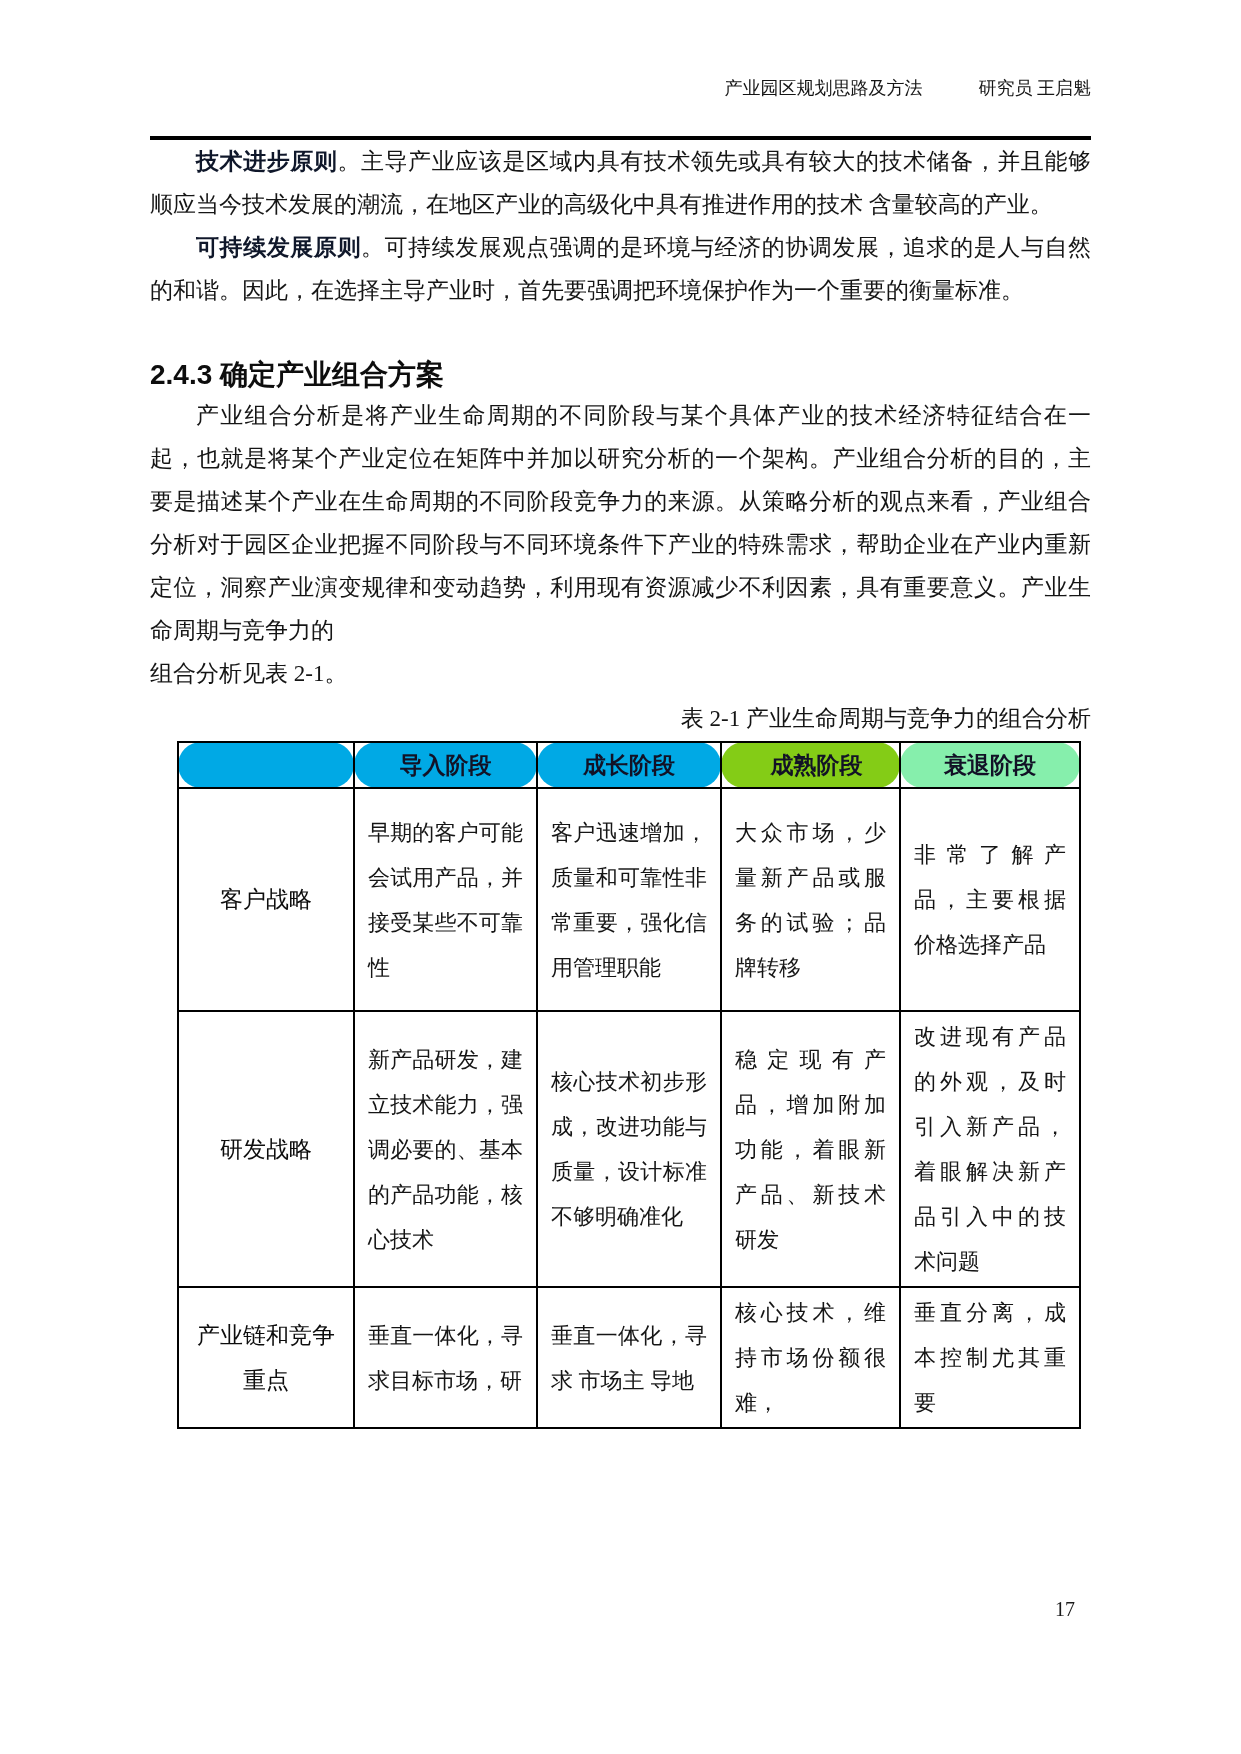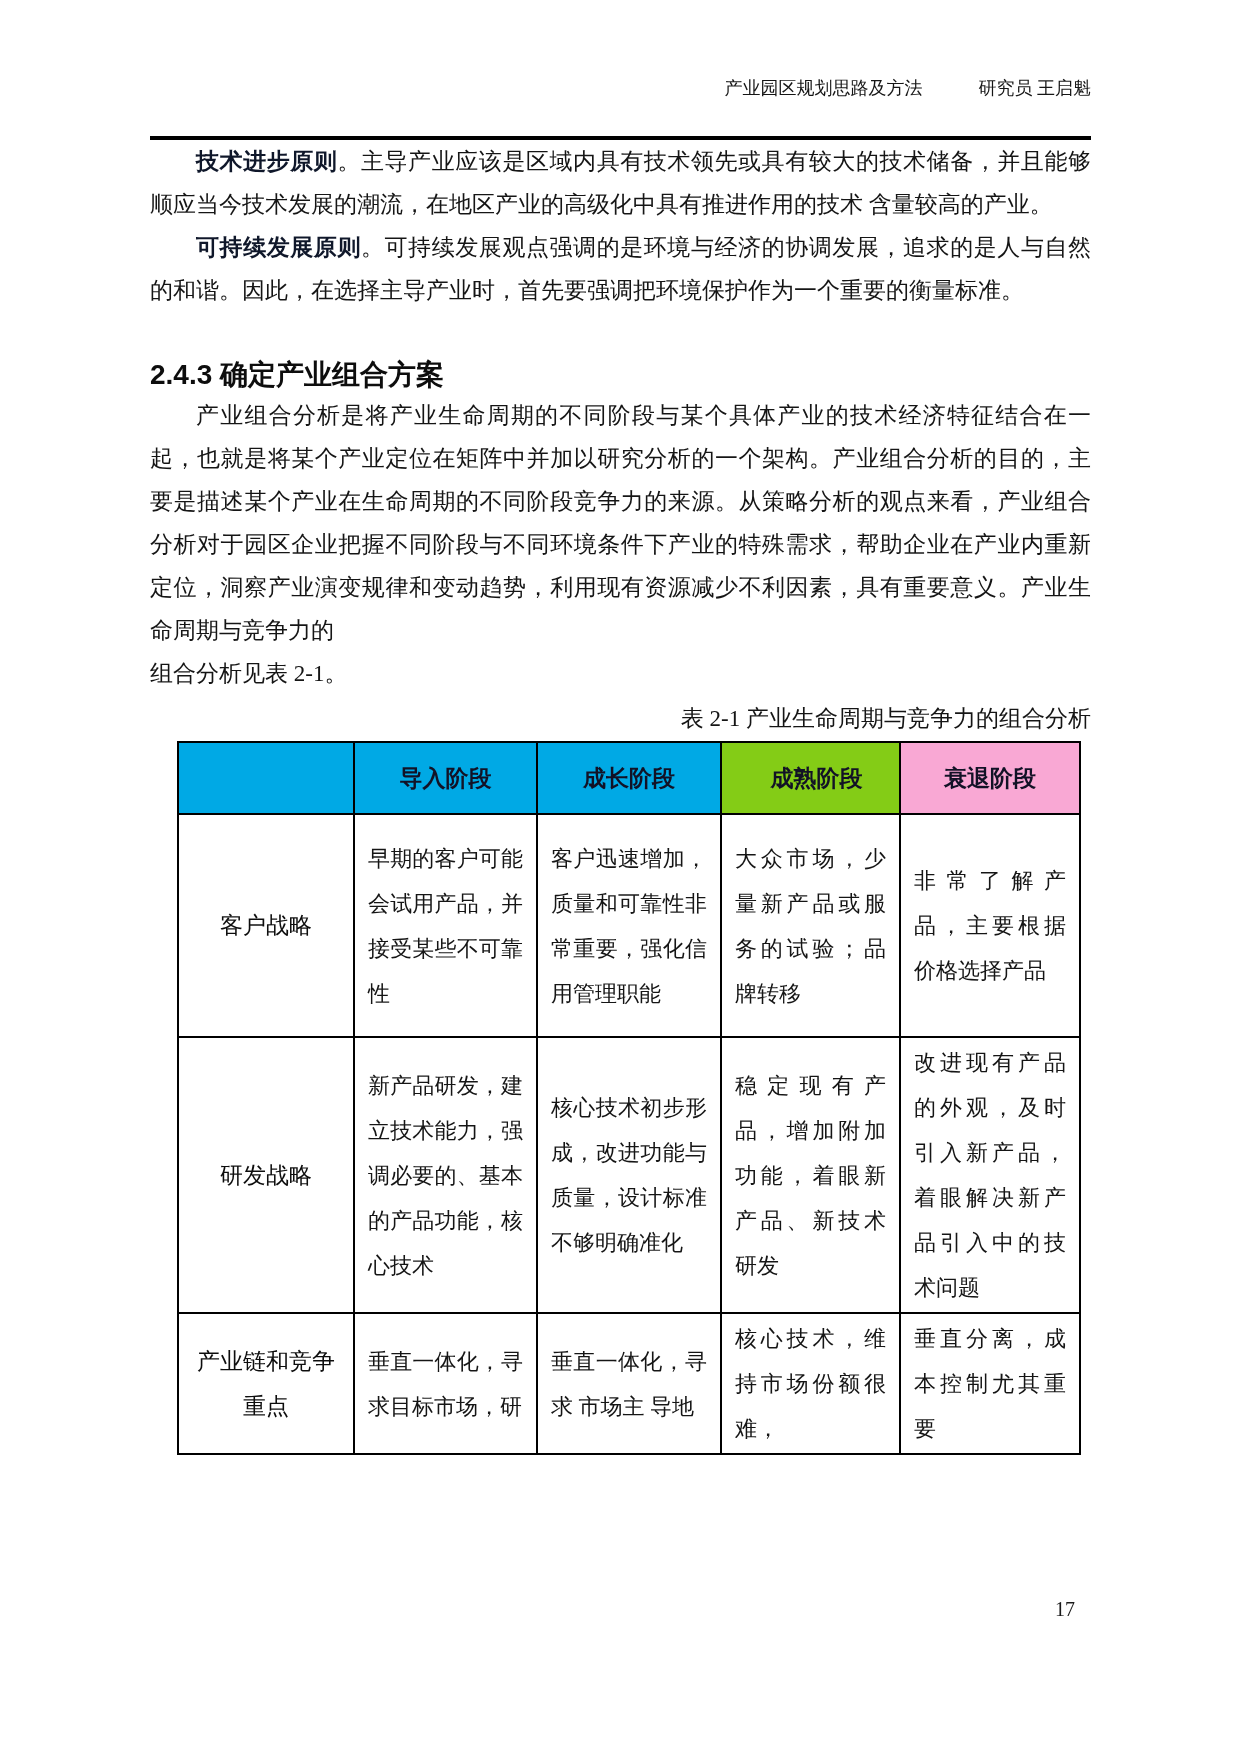--- a/index.html
+++ b/index.html
@@ -32,23 +32,23 @@
     border-collapse:collapse;table-layout:fixed;
     width:902px;margin:2px 0 0 27px;
   }
   table.analysis col.c0{width:176px;}
   table.analysis col.c1{width:183px;}
   table.analysis col.c2{width:184px;}
   table.analysis col.c3{width:179px;}
   table.analysis col.c4{width:180px;}
   table.analysis th,table.analysis td{border:2px solid #000000;box-sizing:border-box;}
   table.analysis thead th{
-    height:72px;text-align:center;vertical-align:middle;
+    height:46px;text-align:center;vertical-align:middle;
     font-family:"Liberation Sans","DejaVu Sans",sans-serif;font-weight:bold;
-    font-size:23px;color:#121226;
+    font-size:23px;color:#121226;border-radius:30px;
   }
   table.analysis tbody th{
     font-family:"Liberation Sans","DejaVu Sans",sans-serif;font-weight:normal;
     font-size:23px;line-height:45px;text-align:center;vertical-align:middle;
     background:#ffffff;padding:2px 12px;color:#0d0d0d;
   }
   table.analysis tbody td{
     font-size:22px;line-height:45px;text-align:justify;vertical-align:middle;
     padding:2px 13px;color:#151515;overflow:hidden;
   }
@@ -91,21 +91,21 @@
           <col class="c2">
           <col class="c3">
           <col class="c4">
       </colgroup>
       <thead>
         <tr class="t-head">
           <th style="background: rgb(0, 169, 229);"></th>
           <th style="background: rgb(0, 169, 229);">导入阶段</th>
           <th style="background: rgb(0, 169, 229);">成长阶段</th>
           <th style="background: #84cc16; padding-left: 13px;">成熟阶段</th>
-          <th style="background: #f9a8d4;">衰退阶段</th>
+          <th style="background: #86efac;">衰退阶段</th>
         </tr>
       </thead>
       <tbody>
         <tr class="row-1">
           <th>客户战略</th>
           <td>早期的客户可能会试用产品，并接受某些不可靠性</td>
           <td>客户迅速增加，质量和可靠性非常重要，强化信用管理职能</td>
           <td>大众市场，少量新产品或服务的试验；品牌转移</td>
           <td>非常了解产品，主要根据价格选择产品</td>
         </tr>

